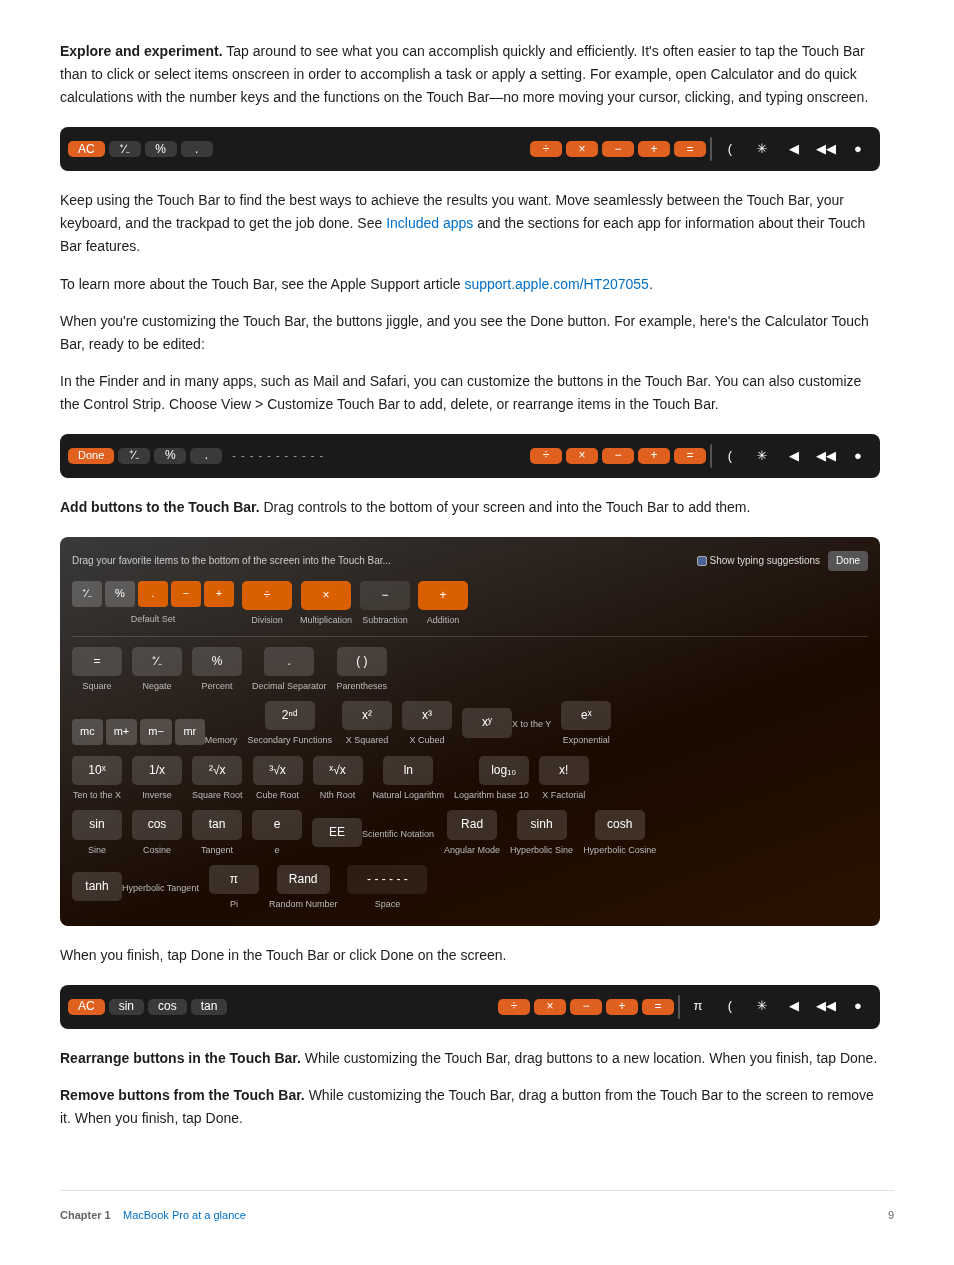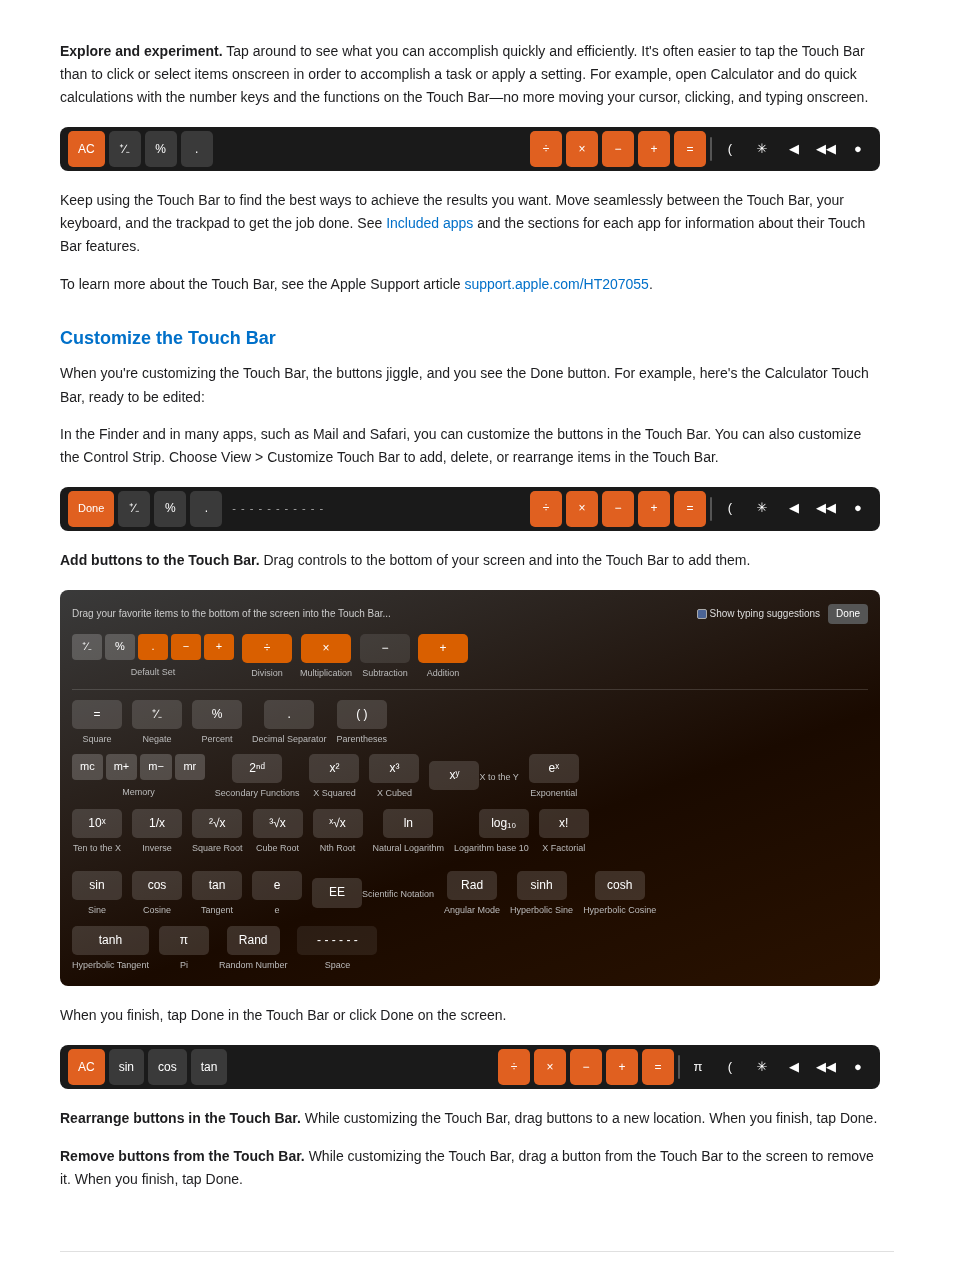--- a/index.html
+++ b/index.html
@@ -57,21 +57,21 @@
       background: #3a3a3a;
       color: #fff;
       border-radius: 5px;
       padding: 4px 10px;
       font-size: 12px;
       font-weight: 500;
       cursor: pointer;
       display: flex;
       align-items: center;
       justify-content: center;
-      height: 36px;
+      height: 16px;
       min-width: 32px;
     }
 
     .tb-btn.orange {
       background: #e06020;
       color: #fff;
     }
 
     .tb-btn.done {
       background: #e06020;
@@ -255,21 +255,20 @@
   </div>
 
   <p>
     <span>Keep using the Touch Bar to find the best ways to achieve the results you want. Move seamlessly between the Touch Bar, your keyboard, and the trackpad to get the job done. See </span><a class="link">Included apps</a><span> and the sections for each app for information about their Touch Bar features.</span>
   </p>
 
   <p>
     <span>To learn more about the Touch Bar, see the Apple Support article </span><a class="link">support.apple.com/HT207055</a><span>.</span>
   </p>
 
-  <h2 class="section-heading">Customize the Touch Bar</h2>
 
   <p>When you're customizing the Touch Bar, the buttons jiggle, and you see the Done button. For example, here's the Calculator Touch Bar, ready to be edited:</p>
 
   <p>In the Finder and in many apps, such as Mail and Safari, you can customize the buttons in the Touch Bar. You can also customize the Control Strip. Choose View &gt; Customize Touch Bar to add, delete, or rearrange items in the Touch Bar.</p>
 
   <div class="touchbar-strip">
     <div class="tb-btn done">Done</div>
     <div class="tb-btn">⁺∕₋</div>
     <div class="tb-btn">%</div>
     <div class="tb-btn">.</div>
@@ -351,21 +350,21 @@
         <div class="calc-cell-btn">.</div>
         <div class="calc-cell-label">Decimal Separator</div>
       </div>
       <div style="display:flex; flex-direction:column; align-items:center;">
         <div class="calc-cell-btn">(  )</div>
         <div class="calc-cell-label">Parentheses</div>
       </div>
     </div>
 
     <div style="display:flex; gap:10px; margin-bottom:8px;">
-      <div style="display:flex; flex-direction:column; align-items:center;">
+      <div style="display:flex; flex-direction:row; align-items:flex-end;">
         <div style="display:flex; gap:3px; margin-bottom:3px;">
           <div class="calc-top-btn">mc</div>
           <div class="calc-top-btn">m+</div>
           <div class="calc-top-btn">m−</div>
           <div class="calc-top-btn">mr</div>
         </div>
         <div class="calc-group-label">Memory</div>
       </div>
       <div style="display:flex; flex-direction:column; align-items:center;">
         <div class="calc-cell-btn">2ⁿᵈ</div>
@@ -382,21 +381,21 @@
       <div style="display:flex; align-items:center;">
         <div class="calc-cell-btn">xʸ</div>
         <div class="calc-cell-label">X to the Y</div>
       </div>
       <div style="display:flex; flex-direction:column; align-items:center;">
         <div class="calc-cell-btn">eˣ</div>
         <div class="calc-cell-label">Exponential</div>
       </div>
     </div>
 
-    <div style="display:flex; gap:10px; margin-bottom:16px;">
+    <div style="display:flex; gap:10px; margin-bottom:8px;">
       <div style="display:flex; flex-direction:column; align-items:center;">
         <div class="calc-cell-btn">10ˣ</div>
         <div class="calc-cell-label">Ten to the X</div>
       </div>
       <div style="display:flex; flex-direction:column; align-items:center;">
         <div class="calc-cell-btn">1/x</div>
         <div class="calc-cell-label">Inverse</div>
       </div>
       <div style="display:flex; flex-direction:column; align-items:center;">
         <div class="calc-cell-btn">²√x</div>
@@ -453,21 +452,21 @@
         <div class="calc-cell-btn">sinh</div>
         <div class="calc-cell-label">Hyperbolic Sine</div>
       </div>
       <div style="display:flex; flex-direction:column; align-items:center;">
         <div class="calc-cell-btn">cosh</div>
         <div class="calc-cell-label">Hyperbolic Cosine</div>
       </div>
     </div>
 
     <div style="display:flex; gap:10px;">
-      <div style="display:flex; flex-direction:column; ">
+      <div style="display:flex; flex-direction:row; align-items:center;">
         <div class="calc-cell-btn">tanh</div>
         <div class="calc-cell-label">Hyperbolic Tangent</div>
       </div>
       <div style="display:flex; flex-direction:column; align-items:center;">
         <div class="calc-cell-btn">π</div>
         <div class="calc-cell-label">Pi</div>
       </div>
       <div style="display:flex; flex-direction:column; align-items:center;">
         <div class="calc-cell-btn">Rand</div>
         <div class="calc-cell-label">Random Number</div>

